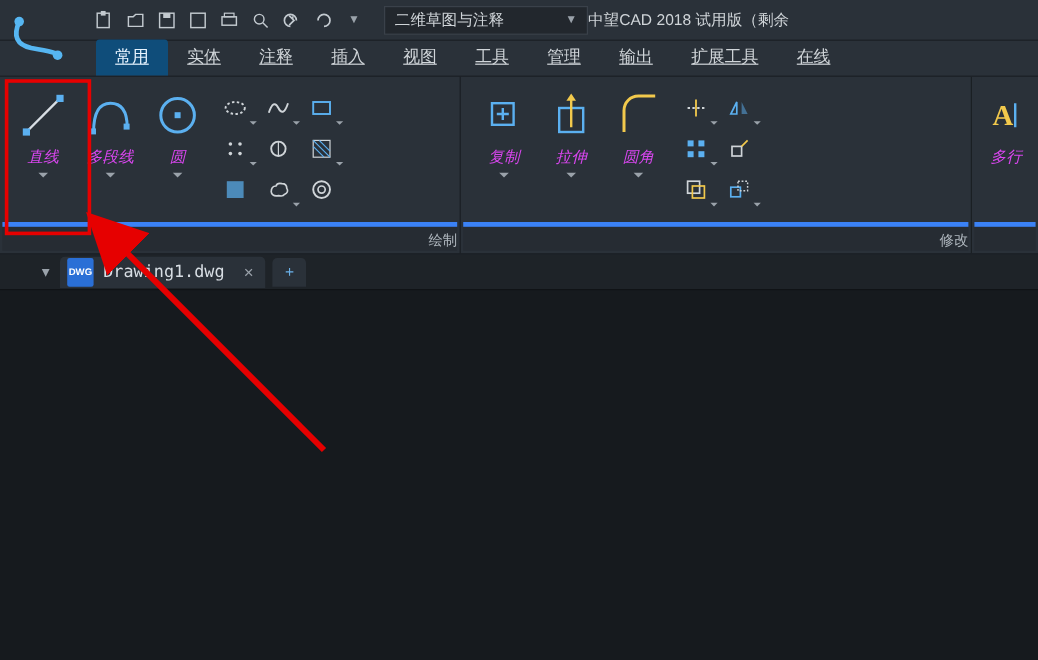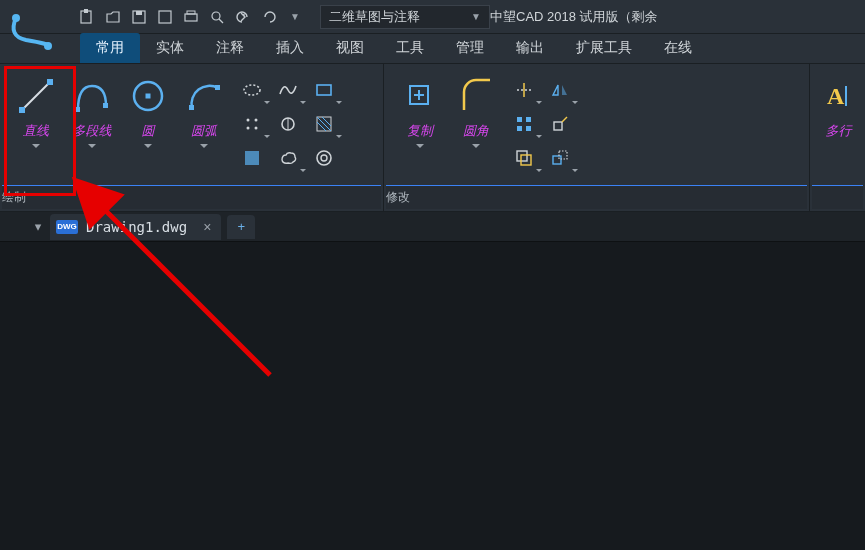--- a/index.html
+++ b/index.html
@@ -73,20 +73,21 @@
     background: #2a3139;
     padding-left: 80px;
     align-items: flex-end;
     border-bottom: 1px solid #1a1f23;
   }
   .ribbon-tabs .tab {
     padding: 6px 16px;
     color: #d0d5d9;
     cursor: pointer;
     font-size: 14px;
+    text-decoration: underline;
   }
   .ribbon-tabs .tab.active {
     background: #0f4d7a;
     color: #e8f4ff;
     border-top-left-radius: 3px;
     border-top-right-radius: 3px;
   }
   
   .ribbon {
     display: flex;
@@ -100,26 +101,26 @@
     border-right: 1px solid #1a1f23;
     padding-bottom: 2px;
   }
   .panel .panel-body {
     flex: 1;
     display: flex;
     align-items: flex-start;
     padding: 6px 8px 0 8px;
   }
   .panel .panel-title {
-    text-align: left;
+    text-align: right;
     height: 24px;
     line-height: 22px;
     color: #b0b8bf;
     font-size: 12px;
-    border-top: 1px solid #3b82f6;
+    border-top: 4px solid #3b82f6;
     background: #262c33;
     margin: 0 2px;
   }
   .big-btn {
     display: flex;
     flex-direction: column;
     align-items: center;
     justify-content: flex-start;
     width: 56px;
     padding-top: 4px;
@@ -205,21 +206,21 @@
     align-items: center;
     background: #2a3139;
     height: 26px;
     padding: 0 10px 0 6px;
     border-radius: 4px 4px 0 0;
     margin-left: 2px;
     gap: 8px;
   }
   .doctabs .doctab .dwg-icon {
     width: 22px;
-    height: 14px;
+    height: 24px;
     background: #2a6fd6;
     color: #fff;
     font-size: 8px;
     font-weight: bold;
     display: flex;
     align-items: center;
     justify-content: center;
     border-radius: 2px;
   }
   .doctabs .doctab .doc-name {
@@ -374,31 +375,20 @@
         <div class="icon-box">
           <svg width="40" height="40">
               <circle cx="20" cy="20" r="14" fill="none" stroke="#5bb0f0" stroke-width="2.5"></circle>
               <rect x="17.5" y="17.5" width="5" height="5" fill="#5bb0f0"></rect>
             </svg>
         </div>
         <span class="btn-label">圆</span>
         <span class="drop-ind"></span>
       </div>
 
-      <div class="big-btn">
-        <div class="icon-box">
-          <svg width="40" height="40">
-              <path d="M8 32 A18 18 0 0 1 34 12" fill="none" stroke="#5bb0f0" stroke-width="2.5"></path>
-              <rect x="5" y="29" width="5" height="5" fill="#5bb0f0"></rect>
-              <rect x="31" y="9" width="5" height="5" fill="#5bb0f0"></rect>
-            </svg>
-        </div>
-        <span class="btn-label">圆弧</span>
-        <span class="drop-ind"></span>
-      </div>
 
       <div class="small-grid">
         <div class="small-btn">
             <svg width="20" height="20">
               <ellipse cx="10" cy="10" rx="8" ry="5" fill="none" stroke="#cfd4d8" stroke-width="1.6" stroke-dasharray="2 2"></ellipse>
             </svg>
             <span class="mini-drop"></span>
           </div>
         <div class="small-btn">
             <svg width="20" height="20">
@@ -462,20 +452,31 @@
     <div class="panel-body">
       <div class="big-btn">
         <div class="icon-box">
           <svg width="40" height="40">
               <rect x="10" y="10" width="18" height="18" fill="none" stroke="#5bb0f0" stroke-width="2"></rect>
               <line x1="19" y1="14" x2="19" y2="24" stroke="#5bb0f0" stroke-width="2"></line>
               <line x1="14" y1="19" x2="24" y2="19" stroke="#5bb0f0" stroke-width="2"></line>
             </svg>
         </div>
         <span class="btn-label">复制</span>
+        <span class="drop-ind"></span>
+      </div>
+      <div class="big-btn">
+        <div class="icon-box">
+          <svg width="40" height="40">
+              <rect x="10" y="14" width="20" height="20" fill="none" stroke="#5bb0f0" stroke-width="2"></rect>
+              <line x1="20" y1="30" x2="20" y2="4" stroke="#f2c94c" stroke-width="2"></line>
+              <path d="M20 2 L16 8 L24 8 Z" fill="#f2c94c"></path>
+            </svg>
+        </div>
+        <span class="btn-label">拉伸</span>
         <span class="drop-ind"></span>
       </div>
       <div class="big-btn">
         <div class="icon-box">
           <svg width="40" height="40">
               <path d="M8 34 L8 16 A12 12 0 0 1 20 4 L34 4" fill="none" stroke="#f2c94c" stroke-width="2.5"></path>
             </svg>
         </div>
         <span class="btn-label">圆角</span>
         <span class="drop-ind"></span>

